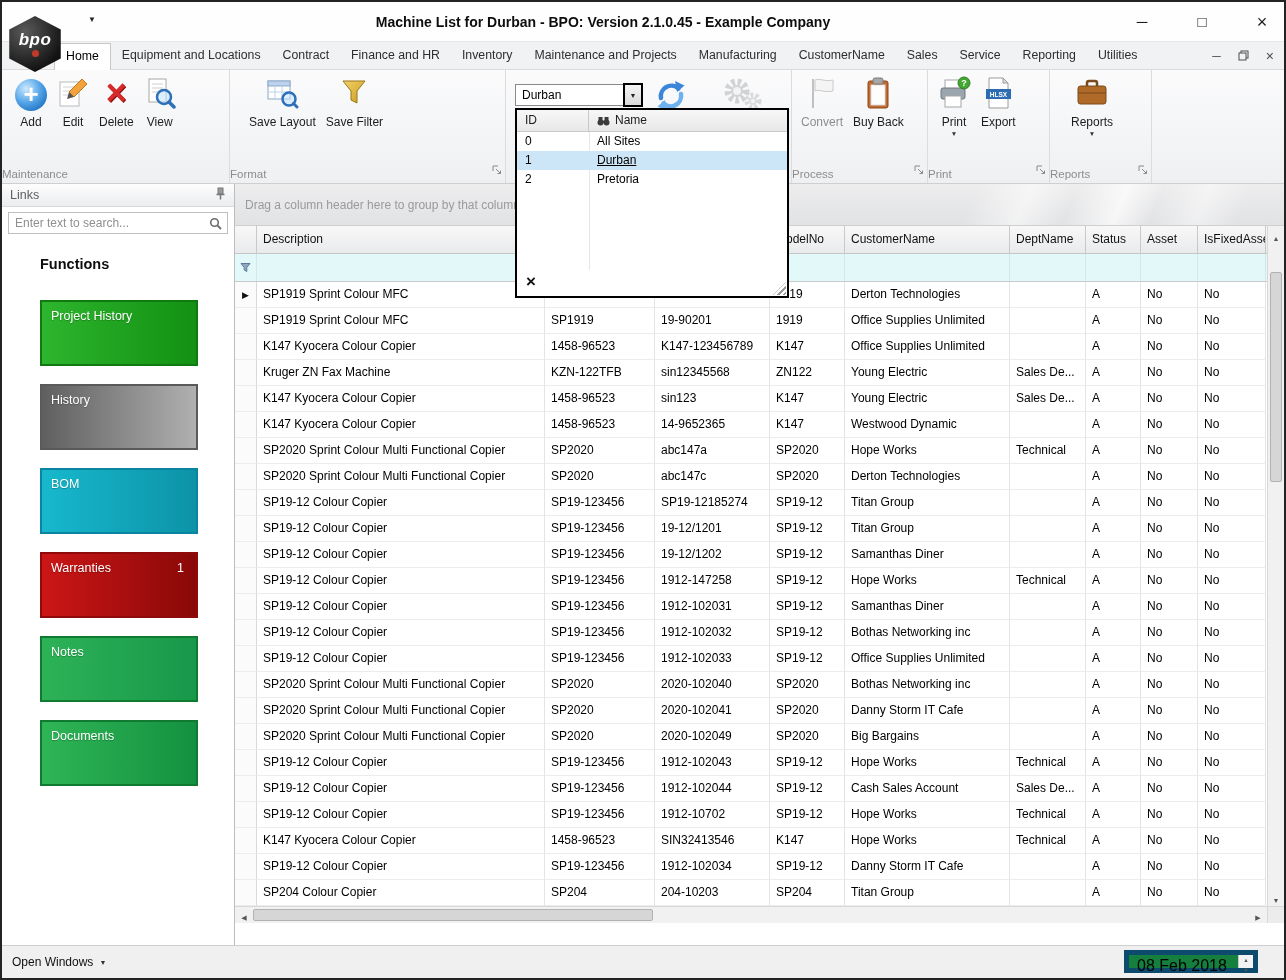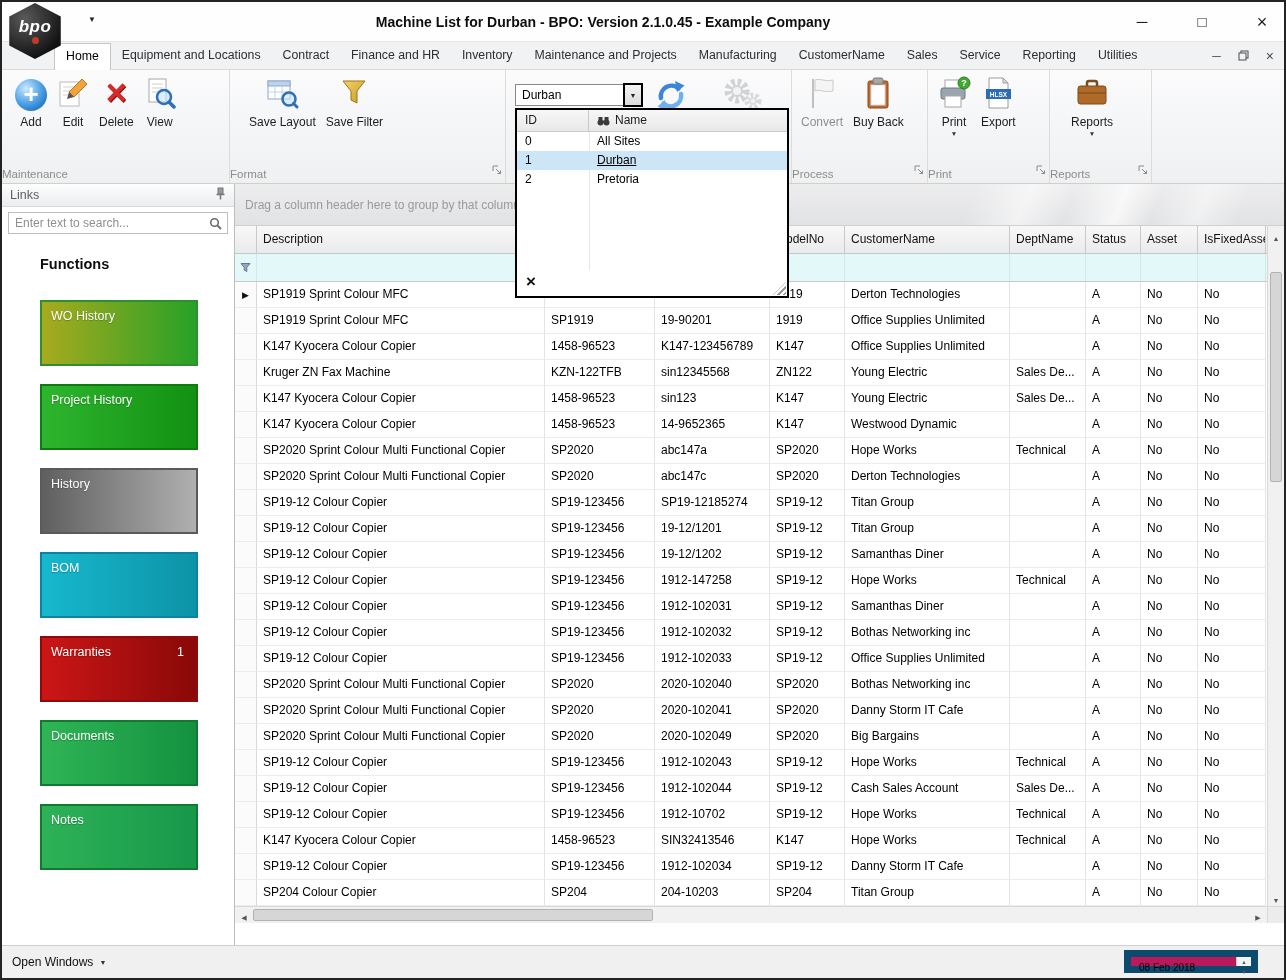--- a/index.html
+++ b/index.html
@@ -1,21 +1,21 @@
 <!DOCTYPE html>
 <html><head>
 <meta charset="utf-8">
 <style>
   html,body{margin:0;padding:0;background:#8a8a8a;font-family:"Liberation Sans","DejaVu Sans",sans-serif;}
   *{box-sizing:border-box;}
   .window{position:relative;width:1286px;height:980px;background:#fff;border:2px solid #232323;overflow:hidden;}
 
   
   .titlebar{position:absolute;left:0;top:0;right:0;height:40px;background:#fefefe;border-bottom:1px solid #e6e6e6;}
-  .app-logo{position:absolute;left:5px;top:1px;width:56px;height:56px;z-index:60;
+  .app-logo{position:absolute;left:5px;top:14px;width:56px;height:56px;z-index:60;
     background:radial-gradient(circle at 32% 28%,#5a5a5a,#121212 72%);
     clip-path:polygon(50% 0,96% 24%,96% 76%,50% 100%,4% 76%,4% 24%);
     display:flex;flex-direction:column;align-items:center;justify-content:center;color:#fff;}
   .app-logo .bpo{font-size:17px;font-weight:bold;font-style:italic;letter-spacing:.5px;line-height:16px;}
   .app-logo .dot{width:7px;height:7px;border-radius:50%;background:#c0392b;margin-top:2px;}
   .qat-caret{position:absolute;left:86px;top:13px;font-size:8px;color:#222;cursor:pointer;}
   .title{position:absolute;left:130px;right:210px;top:0;height:40px;line-height:40px;text-align:center;
     font-size:14px;font-weight:600;color:#0d0d0d;white-space:nowrap;overflow:hidden;}
   .win-controls{position:absolute;right:12px;top:0;height:40px;display:flex;align-items:center;gap:40px;}
   .wbtn{font-size:15px;color:#1c1c1c;width:20px;text-align:center;cursor:pointer;line-height:18px;}
@@ -114,21 +114,21 @@
   .sp-x{position:absolute;left:9px;bottom:5px;color:#111;cursor:pointer;}
   .sp-x::after{content:"×";font-size:17px;font-weight:900;line-height:14px;}
   .sp-grip{position:absolute;right:1px;bottom:1px;width:13px;height:13px;cursor:nwse-resize;
     background:repeating-linear-gradient(135deg,#9a9a9a 0 1.5px,transparent 1.5px 4px);
     clip-path:polygon(100% 0,100% 100%,0 100%);}
 
   
   .statusbar{position:absolute;left:0;right:0;bottom:0;height:33px;background:#f0f0f0;border-top:1px solid #cfcfcf;}
   .openwin{position:absolute;left:10px;top:0;height:32px;display:flex;align-items:center;font-size:12px;color:#111;gap:6px;cursor:pointer;}
   .openwin::after{content:"▼";font-size:7px;color:#333;}
-  .dateedit{position:absolute;right:26px;top:4px;width:134px;height:23px;background:#be185d;border:7px solid #0c4a6e;font-size:10px;cursor:text;}
+  .dateedit{position:absolute;right:26px;top:4px;width:134px;height:23px;background:#15803d;border:5px solid #0c4a6e;font-size:16px;cursor:text;}
   .dateedit .dval{position:absolute;left:8px;line-height:21px;color:#000;}
   .spin{position:absolute;right:0;top:0;bottom:0;width:15px;border-left:1px solid #c9c9c9;display:flex;flex-direction:column;background:#f3f3f3;}
   .spin .su,.spin .sd{flex:1;text-align:center;color:#555;cursor:pointer;}
   .spin .su::after{content:"▲";font-size:5.5px;display:block;line-height:10px;}
   .spin .sd::after{content:"▼";font-size:5.5px;display:block;line-height:10px;}
 </style>
 </head>
 <body>
 
 <div class="window">
@@ -387,41 +387,38 @@
     </div>
     <div class="searchwrap">
       <input type="text" placeholder="Enter text to search..." style="">
       <svg width="13" height="13">
           <circle cx="5.5" cy="5.5" r="3.8" fill="none" stroke="#6d6d6d" stroke-width="1.6"></circle>
           <line x1="8.5" y1="8.5" x2="12" y2="12" stroke="#6d6d6d" stroke-width="1.8"></line>
         </svg>
     </div>
     <div class="func-title">Functions</div>
     <div class="fbtns">
-        <div class="fbtn" style="background: linear-gradient(to right, rgb(168, 170, 30), rgb(39, 161, 39)); border-color: rgb(47, 143, 47);">
-          <span class="flabel">WO History</span>
-        </div>
         <div class="fbtn" style="background: linear-gradient(to right, rgb(46, 181, 46), rgb(18, 145, 18)); border-color: rgb(15, 122, 15);">
           <span class="flabel">Project History</span>
         </div>
         <div class="fbtn" style="background: linear-gradient(to right, rgb(95, 95, 95), rgb(176, 176, 176)); border-color: rgb(90, 90, 90);">
           <span class="flabel">History</span>
         </div>
         <div class="fbtn" style="background: linear-gradient(to right, rgb(23, 184, 205), rgb(13, 147, 168)); border-color: rgb(10, 132, 160);">
           <span class="flabel">BOM</span>
         </div>
         <div class="fbtn" style="background: linear-gradient(to right, rgb(204, 22, 22), rgb(138, 8, 8)); border-color: rgb(143, 11, 11);">
           <span class="flabel">Warranties</span>
           <span class="fbadge">1</span>
         </div>
+        <div class="fbtn" style="background: linear-gradient(to right, rgb(46, 178, 87), rgb(23, 152, 74)); border-color: rgb(15, 122, 48);">
+          <span class="flabel">Notes</span>
+        </div>
         <div class="fbtn" style="background: linear-gradient(to right, rgb(47, 181, 86), rgb(20, 145, 64)); border-color: rgb(15, 122, 48);">
           <span class="flabel">Documents</span>
-        </div>
-        <div class="fbtn" style="background: linear-gradient(to right, rgb(46, 178, 87), rgb(23, 152, 74)); border-color: rgb(15, 122, 48);">
-          <span class="flabel">Notes</span>
         </div>
       </div>
   </div>
 
   <div class="gridarea">
     <div class="groupby">
       <span>Drag a column header here to group by that column</span>
     </div>
     <div class="ghead">
         <div class="hcell" style="width: 22px;"></div>

